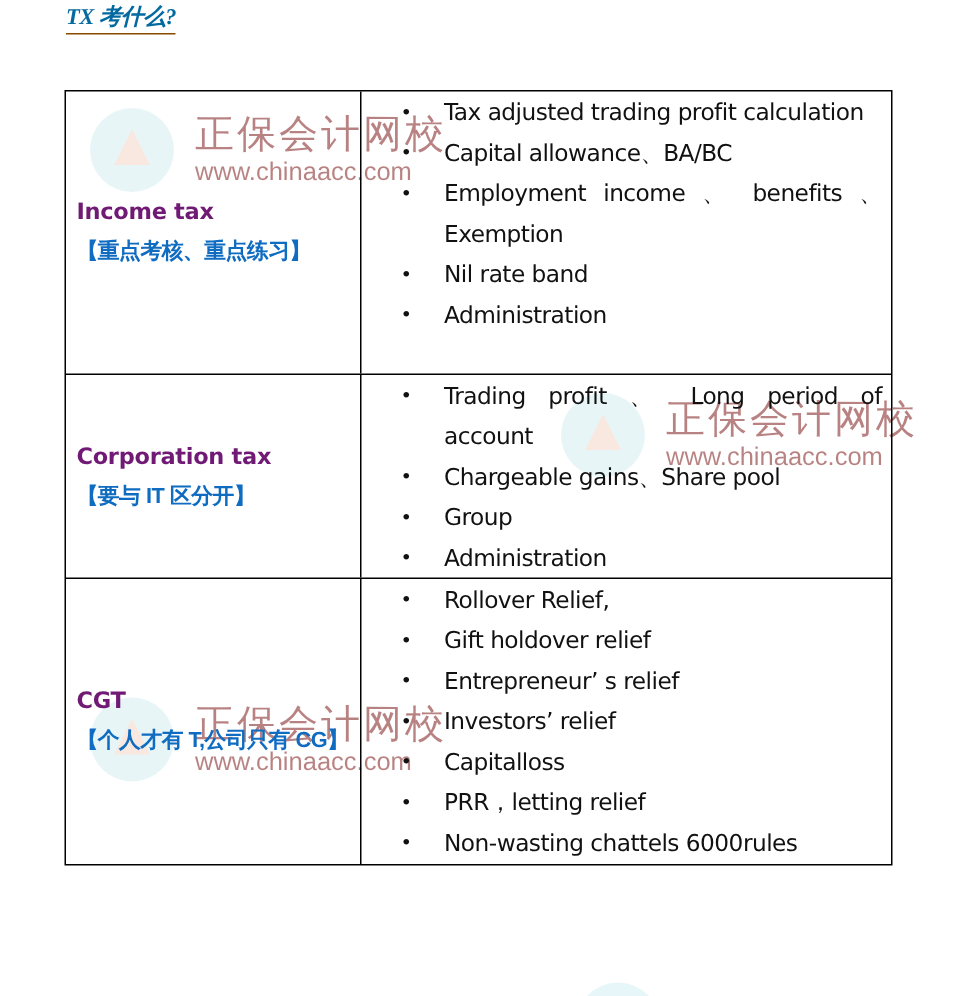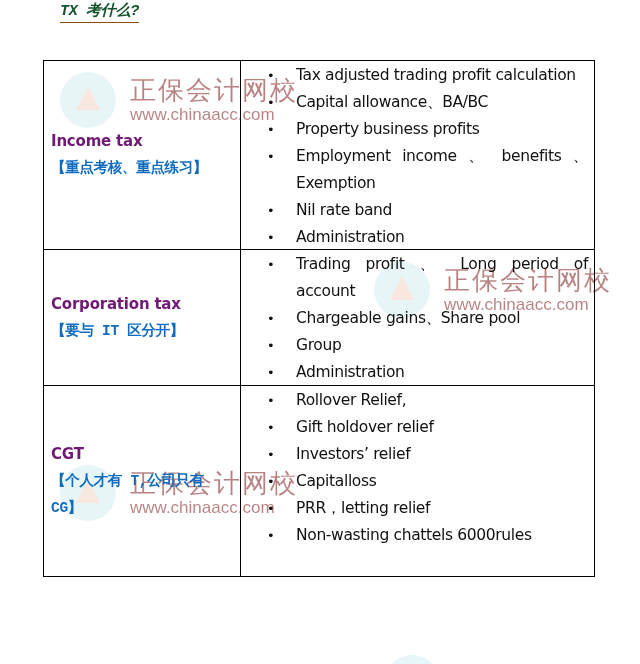--- a/index.html
+++ b/index.html
@@ -3,27 +3,26 @@
   <meta charset="utf-8">
   <style>
     html, body { margin: 0; padding: 0; background: #ffffff; }
     body {
       width: 640px; height: 664px; position: relative; overflow: hidden;
       font-family: "DejaVu Sans", "Liberation Sans", sans-serif;
       color: #111111;
     }
     .heading {
       position: absolute; left: 44px; top: 2px;
-      font-family: Liberation Mono, monospace;
+      font-family: Liberation Serif, serif;
       font-size: 15px; font-weight: bold; font-style: italic;
-      color: #14532d;
+      color: #0369a1;
       border-bottom: 1px solid #8a4a00;
       line-height: 20px; padding-bottom: 0px;
       letter-spacing: -0.3px;
-      margin-left: 16px;
     }
     .table {
       position: absolute; left: 43px; top: 60px;
       width: 552px; border: 1.5px solid #000;
       box-sizing: border-box;
     }
     .row {
       display: flex; border-bottom: 1.5px solid #000; box-sizing: border-box;
     }
     .row:last-child { border-bottom: none; }
@@ -34,21 +33,21 @@
     }
     .cell-right {
       flex: 1; box-sizing: border-box; padding: 1px 6px 0 0;
     }
     .tax-name {
       color: #701a75; font-weight: bold; font-size: 15px; line-height: 27px;
       font-family: "DejaVu Sans", sans-serif; letter-spacing: -0.2px;
     }
     .tax-note {
       color: #0f6cc0; font-weight: bold; font-size: 14.5px; line-height: 27px;
-      font-family: Liberation Mono, monospace; letter-spacing: -0.3px;
+      font-family: Liberation Sans, sans-serif; letter-spacing: -0.3px;
     }
     ul { list-style: none; margin: 0; padding: 0; }
     li {
       position: relative; padding-left: 55px; font-size: 15.5px; line-height: 27px;
       font-family: "DejaVu Sans", sans-serif; letter-spacing: -0.35px;
       text-align: justify;
     }
     li::before {
       content: "•"; position: absolute; left: 26px; top: 0; font-size: 13px;
     }
@@ -104,21 +103,20 @@
 
   <div class="row" style="height:189px;">
     <div class="cell-left">
       <div class="tax-name">Income tax</div>
       <div class="tax-note">【重点考核、重点练习】</div>
     </div>
     <div class="cell-right">
       <ul>
         <li>Tax adjusted trading profit calculation</li>
         <li>Capital allowance、BA/BC</li>
-        <li>Property business profits</li>
         <li>Employment income 、 benefits 、 Exemption</li>
         <li>Nil rate band</li>
         <li>Administration</li>
       </ul>
     </div>
   </div>
 
   <div class="row" style="height:136px;">
     <div class="cell-left">
       <div class="tax-name">Corporation tax</div>
@@ -136,20 +134,21 @@
 
   <div class="row" style="height:190px;">
     <div class="cell-left">
       <div class="tax-name">CGT</div>
       <div class="tax-note">【个人才有 T,公司只有 CG】</div>
     </div>
     <div class="cell-right">
       <ul>
         <li>Rollover Relief,</li>
         <li>Gift holdover relief</li>
+        <li>Entrepreneur’ s relief</li>
         <li>Investors’ relief</li>
         <li>Capitalloss</li>
         <li>PRR，letting relief</li>
         <li>Non-wasting chattels 6000rules</li>
       </ul>
     </div>
   </div>
 
 </div>
 

